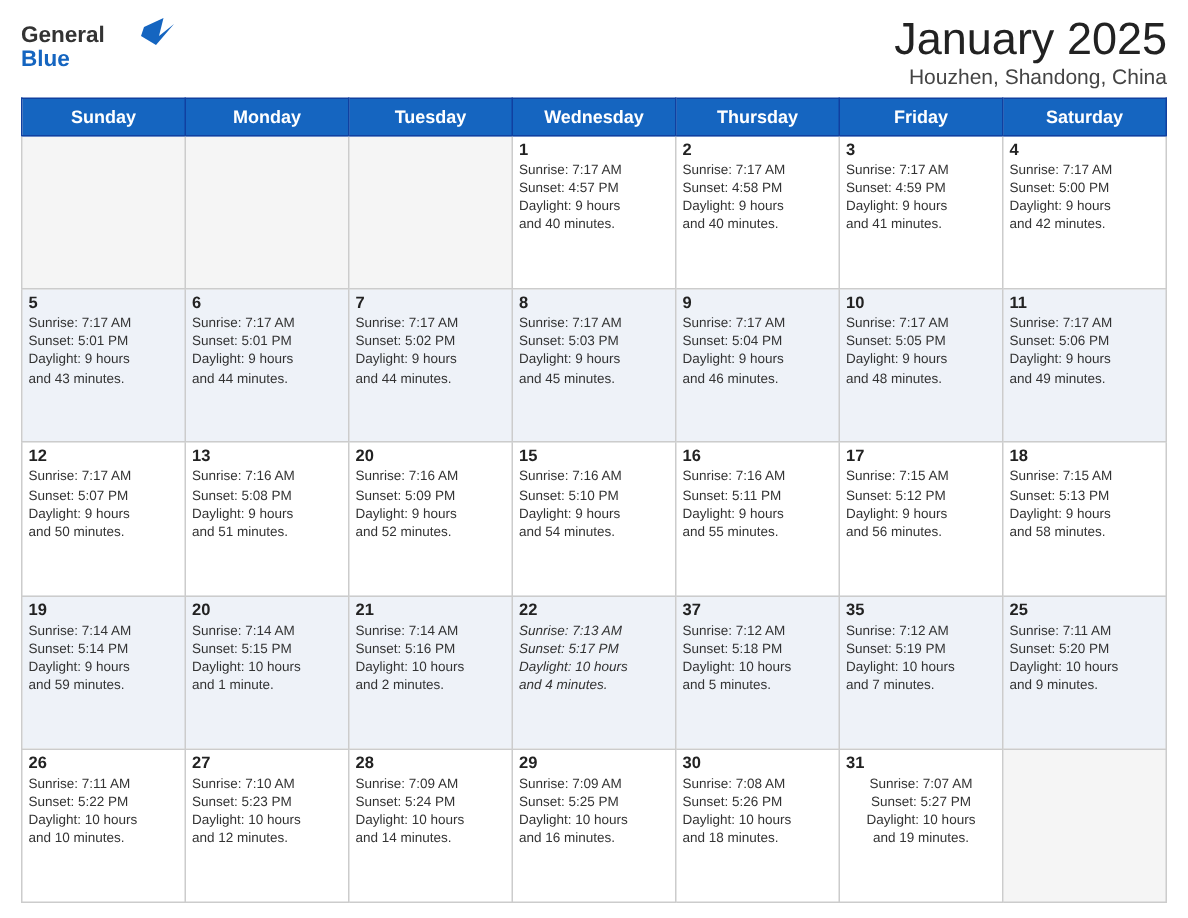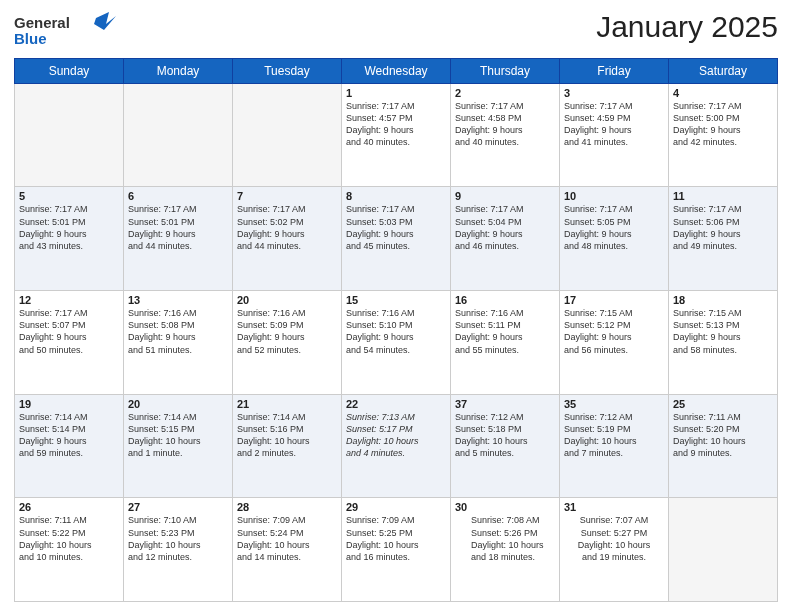--- a/index.html
+++ b/index.html
@@ -50,21 +50,21 @@
       flex: 1;
       border: 1px solid #ccc;
       border-collapse: collapse;
       width: 100%;
       table-layout: fixed;
     }
     .calendar th {
       background: #1565c0;
       color: #fff;
       font-size: 12px;
-      font-weight: normal;
+      font-weight: bold;
       padding: 5px 12px;
       text-align: center;
       border: 1px solid #1040a0;
     }
     .calendar td {
       border: 1px solid #ccc;
       vertical-align: top;
       padding: 3px 4px;
       font-size: 9.5px;
       color: #222;
@@ -101,20 +101,21 @@
             <text x="0" y="18" font-family="Arial" font-size="15" font-weight="bold" fill="#333">General</text>
             <text x="0" y="34" font-family="Arial" font-size="15" font-weight="bold" fill="#1565c0">Blue</text>
 
             <polygon points="82,8 95,2 92,14 102,6 90,20 80,14" fill="#1565c0"></polygon>
           </svg>
         </div>
       </div>
     </div>
     <div class="title-block">
       <div class="month-title">January 2025</div>
+      <div class="location">Houzhen, Shandong, China</div>
     </div>
   </div>
 
   <table class="calendar">
     <thead>
       <tr>
         <th>Sunday</th>
         <th>Monday</th>
         <th>Tuesday</th>
         <th>Wednesday</th>
@@ -334,21 +335,21 @@
           </td>
           <td>
             <span class="day-number">29</span>
             <div class="day-info" style="white-space: pre-line;">Sunrise: 7:09 AM
 Sunset: 5:25 PM
 Daylight: 10 hours
 and 16 minutes.</div>
           </td>
           <td>
             <span class="day-number">30</span>
-            <div class="day-info" style="white-space: pre-line; margin-left: 16px;">Sunrise: 7:08 AM
+            <div class="day-info" style="white-space: pre-line;">Sunrise: 7:08 AM
 Sunset: 5:26 PM
 Daylight: 10 hours
 and 18 minutes.</div>
           </td>
           <td>
             <span class="day-number">31</span>
             <div class="day-info" style="white-space: pre-line; text-align: center;">Sunrise: 7:07 AM
 Sunset: 5:27 PM
 Daylight: 10 hours
 and 19 minutes.</div>

